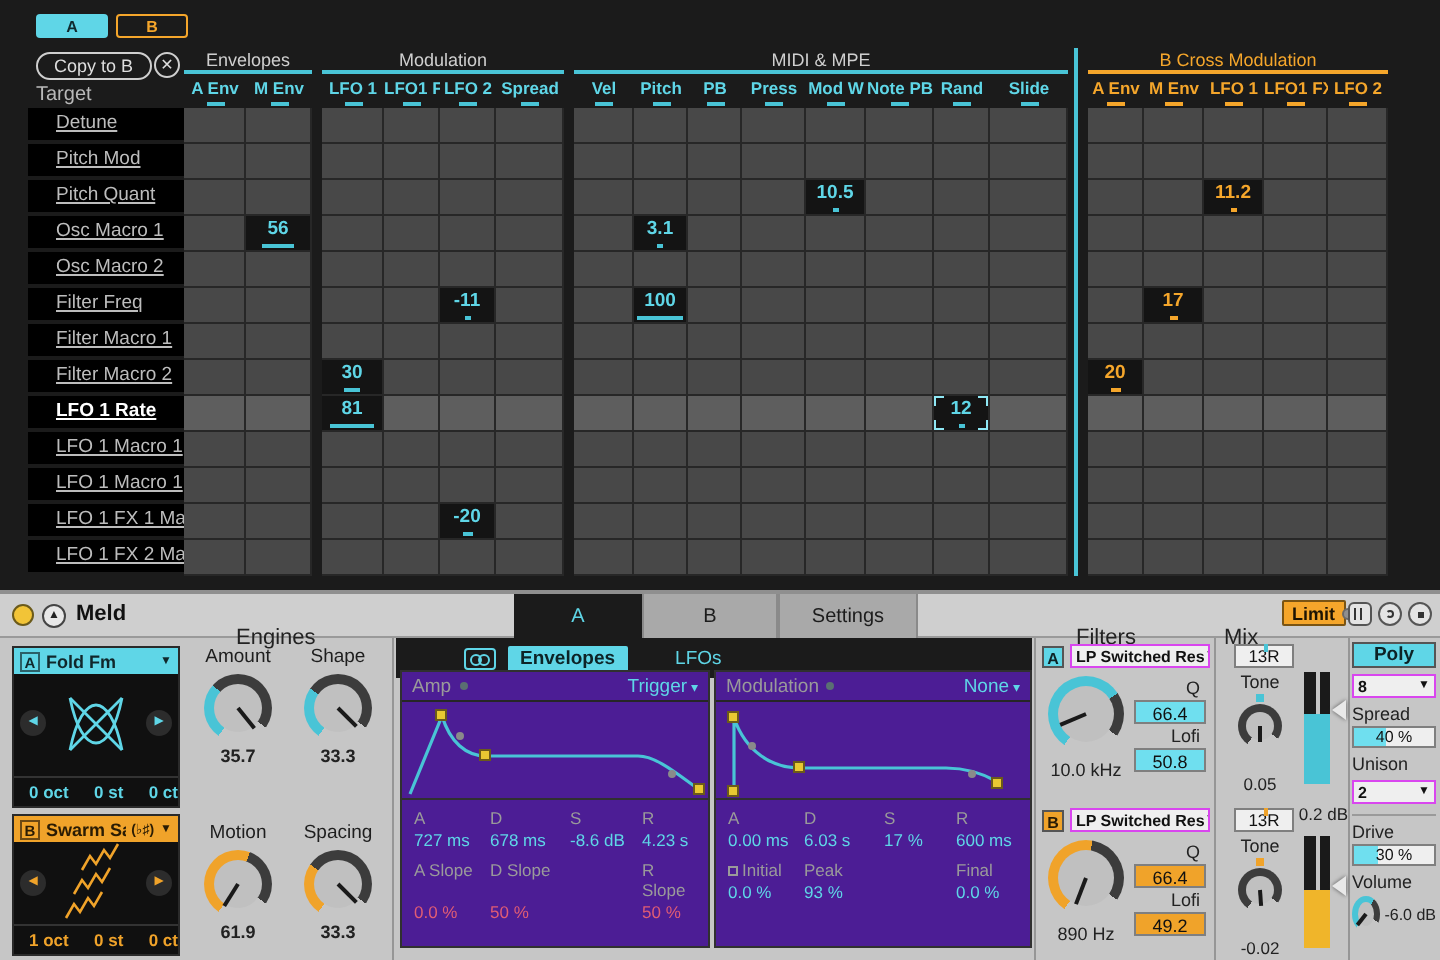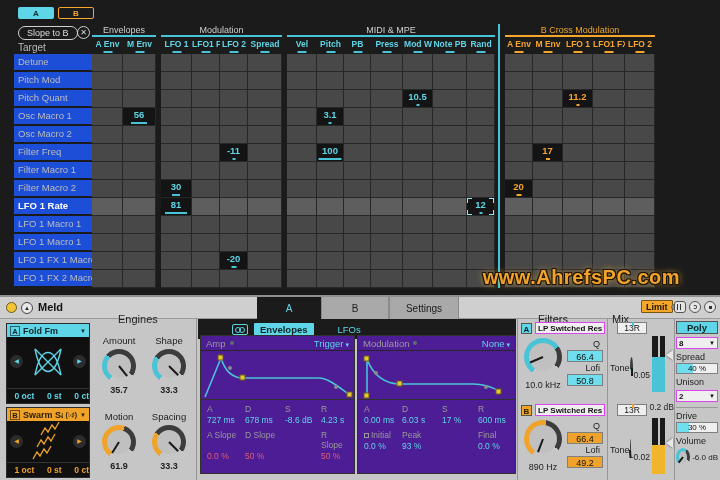--- a/index.html
+++ b/index.html
@@ -40,21 +40,21 @@
   .m-corners { position:absolute; inset:0; background:
     linear-gradient(#8fe8f5,#8fe8f5) left top/5px 1px no-repeat,
     linear-gradient(#8fe8f5,#8fe8f5) left top/1px 5px no-repeat,
     linear-gradient(#8fe8f5,#8fe8f5) right top/5px 1px no-repeat,
     linear-gradient(#8fe8f5,#8fe8f5) right top/1px 5px no-repeat,
     linear-gradient(#8fe8f5,#8fe8f5) left bottom/5px 1px no-repeat,
     linear-gradient(#8fe8f5,#8fe8f5) left bottom/1px 5px no-repeat,
     linear-gradient(#8fe8f5,#8fe8f5) right bottom/5px 1px no-repeat,
     linear-gradient(#8fe8f5,#8fe8f5) right bottom/1px 5px no-repeat; }
   .m-rows { position:absolute; left:14px; top:54px; width:78px; }
-  .m-rowlabel { position:relative; height:16px; margin-bottom:2px; background:#1d4ed8; color:#bdbdbd; font-size:9.5px; line-height:16px; padding-left:4px; white-space:nowrap; overflow:hidden; }
+  .m-rowlabel { position:relative; height:16px; margin-bottom:2px; background:#000000; color:#bdbdbd; font-size:9.5px; line-height:16px; padding-left:14px; white-space:nowrap; overflow:hidden;text-decoration:underline; }
   .m-rowlabel.sel { color:#ffffff; font-weight:bold; }
   .watermark { position:absolute; right:40px; bottom:6px; font-size:20px; font-weight:800; letter-spacing:.5px; color:#f2a32c;
     text-shadow:-1px -1px 0 #1e1405,1px -1px 0 #1e1405,-1px 1px 0 #1e1405,1px 1px 0 #1e1405,0 0 7px rgba(255,190,60,.9),0 0 2px #000; }
 
   
   .dev { position:absolute; left:0; top:295px; width:720px; height:185px; background:#c6c6c6; border-top:2px solid #8f8f8f; }
   .dev-header { position:relative; height:22px; background:#cfcfcf; border-bottom:1px solid #9a9a9a; }
   .led { position:absolute; left:6px; top:5px; width:11px; height:11px; border-radius:50%; background:#f2c437; border:1px solid #6b5a1a; }
   .foldbtn { position:absolute; left:21px; top:5px; width:12px; height:12px; border-radius:50%; border:1px solid #444; background:#e8e8e8; color:#222; font-size:6px; line-height:11px; text-align:center; }
   .dev-title { position:absolute; left:38px; top:4px; font-size:11px; font-weight:bold; color:#111; }
@@ -141,21 +141,21 @@
   .fchip { width:36px; height:12px; font-size:9px; text-align:center; line-height:12px; color:#111; border:1px solid #7f7f7f; }
   .fchip.cy { background:#6fdfef; }
   .fchip.or { background:#f0a32a; }
 
   
   .mixb { position:absolute; left:610px; width:62px; }
   .panchip { width:30px; height:12px; margin-left:7px; background:#efefef; border:1px solid #7f7f7f; font-size:8.5px; color:#111; text-align:center; line-height:11px; position:relative; }
   .panchip i { position:absolute; left:50%; top:-1px; width:2px; height:4px; }
   .panchip i.cy { background:#49c4d6; } .panchip i.or { background:#f0a32a; }
   .mixcols { display:flex; margin-top:2px; }
-  .tonecol { width:40px; display:flex; align-items:center; }
+  .tonecol { width:40px; display:flex; flex-direction:column; align-items:center; }
   .tonelab { font-size:9px; color:#222; }
   .tonetick { width:4px; height:4px; margin:1px 0; }
   .tonetick.cy { background:#49c4d6; } .tonetick.or { background:#f0a32a; }
   .toneval { font-size:8.5px; color:#222; margin-top:13px; }
   .metercol { position:relative; width:22px; height:64px; }
   .meter { position:absolute; left:2px; top:0; width:13px; height:56px; background:#1a1a1a; }
   .meter::before { content:''; position:absolute; left:6px; top:0; bottom:0; width:1.5px; background:#c6c6c6; }
   .mfill { position:absolute; left:0; right:0; bottom:0; }
   .mfill.cy { background:#49c4d6; } .mfill.or { background:#f0b52a; }
   .mhandle { position:absolute; left:16px; width:0; height:0; border-top:5px solid transparent; border-bottom:5px solid transparent; border-right:7px solid #e8e8e8; filter:drop-shadow(0 0 1px #555); }
@@ -176,21 +176,21 @@
 </head>
 <body>
 
 <div class="screen">
 
   <div class="matrix">
     <div class="m-tabs">
       <div class="m-tab a">A</div>
       <div class="m-tab b">B</div>
     </div>
-    <div class="m-copy">Slope to B</div>
+    <div class="m-copy">Copy to B</div>
     <div class="m-x">✕</div>
     <div class="m-target">Target</div>
     <div class="m-rows" id="m-rows">
         <div class="m-rowlabel">Detune</div>
         <div class="m-rowlabel">Pitch Mod</div>
         <div class="m-rowlabel">Pitch Quant</div>
         <div class="m-rowlabel">Osc Macro 1</div>
         <div class="m-rowlabel">Osc Macro 2</div>
         <div class="m-rowlabel">Filter Freq</div>
         <div class="m-rowlabel">Filter Macro 1</div>
@@ -444,20 +444,36 @@
               <div class="m-cell rowsel hasval">
                 <span class="m-val">12</span>
                 <span class="m-vbar" style="width: 3px;"></span>
                 <span class="m-corners"></span>
               </div>
               <div class="m-cell"></div>
               <div class="m-cell"></div>
               <div class="m-cell"></div>
               <div class="m-cell"></div>
             </div>
+            <div class="m-col" style="width: 39px;">
+              <div class="m-ch">Slide<span class="m-tick"></span></div>
+              <div class="m-cell"></div>
+              <div class="m-cell"></div>
+              <div class="m-cell"></div>
+              <div class="m-cell"></div>
+              <div class="m-cell"></div>
+              <div class="m-cell"></div>
+              <div class="m-cell"></div>
+              <div class="m-cell"></div>
+              <div class="m-cell rowsel"></div>
+              <div class="m-cell"></div>
+              <div class="m-cell"></div>
+              <div class="m-cell"></div>
+              <div class="m-cell"></div>
+            </div>
           </div>
         </div>
         <div class="m-group">
           <div class="m-gh orange">B Cross Modulation</div>
           <div class="m-cols">
             <div class="m-col" style="width: 28px;">
               <div class="m-ch orange">A Env<span class="m-tick orange"></span></div>
               <div class="m-cell"></div>
               <div class="m-cell"></div>
               <div class="m-cell"></div>
@@ -541,21 +557,20 @@
               <div class="m-cell"></div>
               <div class="m-cell rowsel"></div>
               <div class="m-cell"></div>
               <div class="m-cell"></div>
               <div class="m-cell"></div>
               <div class="m-cell"></div>
             </div>
           </div>
         </div>
       </div>
-    <div class="watermark">www.AhrefsPC.com</div>
   </div>
 
   <div class="dev">
     <div class="dev-header">
       <span class="led"></span>
       <span class="foldbtn">▲</span>
       <span class="dev-title">Meld</span>
       <span class="sec-lab sec-engines">Engines</span>
       <div class="dtab on" style="left:257px;width:64px;">A</div>
       <div class="dtab off" style="left:321px;width:68px;">B</div>
@@ -594,21 +609,21 @@
             </g>
           </svg>
         </div>
         <div class="eng-foot cy">
           <span>0 oct</span>
             <span>0 st</span>
             <span>0 ct</span>
         </div>
       </div>
 
-      <div class="kgroup" style="top:16px;">
+      <div class="kgroup" style="top:4px;">
         <div class="knobcol">
           <span class="knoblab">Amount</span>
           <div class="knob kn34" style="background:conic-gradient(from 215deg,#49c4d6 0 27%,#3c3c3c 27% 75%,transparent 75%);">
             <span class="face"></span>
               <span class="needle" style="transform:rotate(-39deg);"></span>
           </div>
           <span class="knobval">35.7</span>
         </div>
         <div class="knobcol">
           <span class="knoblab">Shape</span>

